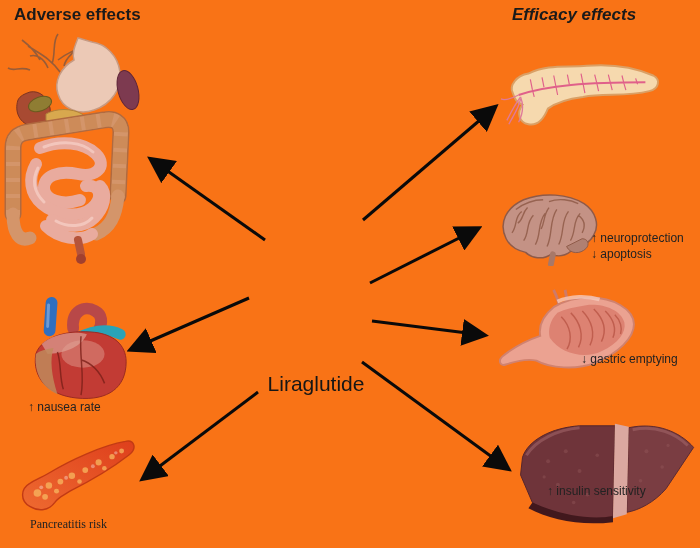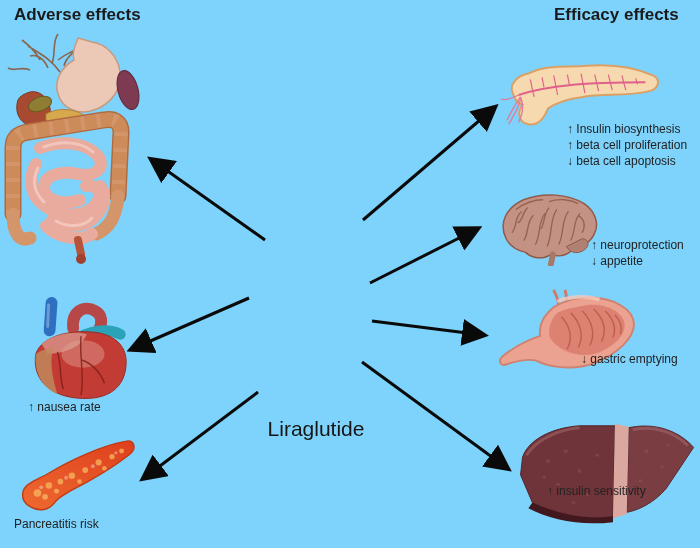--- a/index.html
+++ b/index.html
@@ -1,32 +1,32 @@
 <!DOCTYPE html>
 <html><head>
 <meta charset="utf-8">
 <style>
   html,body{margin:0;padding:0;background:#fff;}
-  #canvas{position:relative;width:700px;height:548px;background:#7dd3fc;overflow:hidden;
+  #canvas{position:relative;width:700px;height:548px;background:#f97316;overflow:hidden;
           font-family:"Liberation Sans","DejaVu Sans",sans-serif;}
   .heading{position:absolute;font-size:17px;font-weight:bold;color:#1a1a1a;white-space:nowrap;}
   .label{position:absolute;font-size:12px;color:#222;white-space:nowrap;line-height:16px;}
   .label div{white-space:nowrap;}
   .organ{position:absolute;}
   #arrows{position:absolute;left:0;top:0;pointer-events:none;}
-  .drug-name{position:absolute;font-size:21px;color:#161616;text-align:center;width:116px;margin-top:45px;}
+  .drug-name{position:absolute;font-size:21px;color:#161616;text-align:center;width:116px;}
   .glp-badge-text{font:bold 17px "Liberation Sans","DejaVu Sans",sans-serif;fill:#111;}
 </style>
 </head>
 <body>
 
 <div id="canvas">
 
   <div class="heading" style="left:14px;top:5px;">Adverse effects</div>
-  <div class="heading" style="left:554px;top:5px;">Efficacy effects</div>
+  <div class="heading" style="left:512px;top:5px;font-style:italic;">Efficacy effects</div>
 
   <div class="organ" style="left:0px;top:28px;">
     <svg width="170" height="240" viewBox="0 0 170 240">
       <g stroke="#8d5a3c" stroke-width="1.6" fill="none" opacity="0.9">
         <path d="M60,44 C50,30 40,26 28,18 M40,32 C36,24 30,18 22,12 M52,36 C56,24 52,14 58,6 M58,32 C70,22 78,24 86,12 M70,36 C82,30 92,32 100,22 M86,42 C96,38 104,42 114,34 M30,42 C20,38 14,44 8,40 M48,40 C44,30 36,26 30,28 M64,38 C66,28 74,26 78,18"></path>
       </g>
       <path d="M78,10 C74,20 72,26 74,32 C60,40 54,54 58,66 C62,80 78,88 94,82 C112,76 122,60 120,44 C118,28 106,16 92,14 C87,13 82,11 78,10 Z" fill="#ecc9b6" stroke="#c79a82" stroke-width="1.5"></path>
       <ellipse cx="128" cy="62" rx="10" ry="20" transform="rotate(-15 128 62)" fill="#7d3a50" stroke="#5e2438" stroke-width="1"></ellipse>
       <path d="M18,72 C14,84 20,96 32,98 C44,100 52,92 50,80 C48,70 40,62 30,64 C24,66 20,68 18,72 Z" fill="#a84a32" stroke="#7e3420" stroke-width="1"></path>
       <ellipse cx="40" cy="76" rx="12" ry="7" transform="rotate(-20 40 76)" fill="#8f7d33" stroke="#6b5a1e" stroke-width="1"></ellipse>
@@ -91,51 +91,46 @@
           <circle cx="96" cy="42" r="2.4"></circle>
       </g>
       <g fill="#ffffff" opacity="0.35">
         <circle cx="30" cy="62" r="2"></circle>
           <circle cx="56" cy="52" r="2"></circle>
           <circle cx="84" cy="40" r="2"></circle>
           <circle cx="108" cy="26" r="1.8"></circle>
       </g>
     </svg>
   </div>
-  <div class="label" style="left:14px;top:516px;">Pancreatitis risk</div>
+  <div class="label" style="left:30px;top:516px;font-family:Liberation Serif, serif;">Pancreatitis risk</div>
 
   <div class="drug-name" style="left:258px;top:372px;">Liraglutide</div>
 
   <div class="organ" style="left:498px;top:56px;">
     <svg width="168" height="78" viewBox="0 0 170 80">
       <path d="M14,38 C10,30 18,20 30,18 C50,8 70,12 90,10 C115,8 140,12 158,20 C166,24 164,34 154,36 C130,42 108,38 86,42 C70,44 58,48 50,54 C46,64 40,72 30,70 C20,68 18,58 24,50 C18,48 16,44 14,38 Z" fill="#f6d9ae" stroke="#daa066" stroke-width="2"></path>
       <path d="M20,40 C50,30 90,27 150,27" stroke="#e0608a" stroke-width="2" fill="none"></path>
       <path d="M34,34 L32,24 M46,32 L44,22 M58,30 L56,20 M72,29 L70,19 M86,28 L84,18 M100,27 L98,19 M114,27 L112,19 M128,28 L126,20 M142,29 L140,23 M34,34 L36,42 M58,30 L60,40 M86,28 L88,38 M114,27 L116,35 M100,27 L102,36 M128,28 L130,35" stroke="#e0608a" stroke-width="1.2" fill="none"></path>
       <path d="M22,42 C16,50 12,58 8,66 M22,42 C26,52 24,60 20,68 M20,40 C12,44 6,46 2,44 M22,44 C20,54 14,62 10,70" stroke="#e07a9a" stroke-width="1.4" fill="none"></path>
     </svg>
-  </div>
-  <div class="label" style="left:567px;top:121px;">
-    <div>↑ Insulin biosynthesis</div>
-    <div>↑ beta cell proliferation</div>
-    <div>↓ beta cell apoptosis</div>
   </div>
 
   <div class="organ" style="left:496px;top:190px;">
     <svg width="106" height="76" viewBox="0 0 108 78">
       <path d="M10,50 C2,34 10,18 28,10 C48,2 74,4 90,14 C102,22 106,36 100,46 C96,54 88,58 80,58 C76,66 66,70 56,66 C48,72 36,70 30,64 C20,62 14,58 10,50 Z" fill="#c49285" stroke="#8f5a48" stroke-width="1.5"></path>
       <path d="M72,58 C76,66 86,66 92,60 C96,56 94,50 88,50 Z" fill="#b08072" stroke="#8f5a48" stroke-width="1"></path>
       <path d="M58,66 L56,76" stroke="#a87868" stroke-width="6" stroke-linecap="round"></path>
       <g stroke="#8f5a48" stroke-width="1.4" fill="none" opacity="0.85">
         <path d="M16,44 C22,36 18,28 26,22 M28,52 C34,44 30,34 38,26 M40,56 C46,46 42,34 50,24 M52,58 C58,46 54,32 62,20 M64,56 C70,44 66,32 74,22 M76,52 C82,42 78,32 86,24 M88,44 C92,36 90,30 84,26 M20,20 C28,14 38,10 48,10 M54,12 C64,8 76,10 84,14 M22,34 C28,30 26,24 32,18 M46,40 C50,32 48,26 54,18"></path>
       </g>
     </svg>
   </div>
-  <div class="label" style="left:591px;top:237px;">
+  <div class="label" style="left:591px;top:230px;">
     <div>↑ neuroprotection</div>
-    <div>↓ appetite</div>
+    <div>↓ apoptosis</div>
   </div>
 
   <div class="organ" style="left:488px;top:288px;">
     <svg width="158" height="88" viewBox="0 0 160 92">
       <path d="M66,2 C70,10 72,16 72,22 M78,2 C80,10 80,16 79,22" stroke="#cf7a68" stroke-width="3" fill="none"></path>
       <path d="M66,20 C56,28 50,38 52,50 C40,54 24,62 12,72 C8,76 10,82 16,80 C28,76 40,74 48,76 C62,84 90,86 110,78 C134,68 150,52 150,38 C150,22 128,10 104,10 C90,10 76,14 66,20 Z" fill="#eba291" stroke="#d08270" stroke-width="2"></path>
       <path d="M70,26 C62,34 60,44 62,52 C74,70 100,74 116,66 C134,58 142,46 140,36 C136,22 116,16 100,18 C88,20 78,22 70,26 Z" fill="#dd8272"></path>
       <g stroke="#bc5a4a" stroke-width="1.5" fill="none" opacity="0.9">
         <path d="M74,30 C84,40 86,54 80,64 M84,26 C94,36 98,50 92,62 M96,24 C106,34 110,48 104,60 M108,22 C118,32 122,44 116,56 M120,24 C128,32 132,42 128,52 M130,28 C136,34 138,42 136,48"></path>
       </g>

